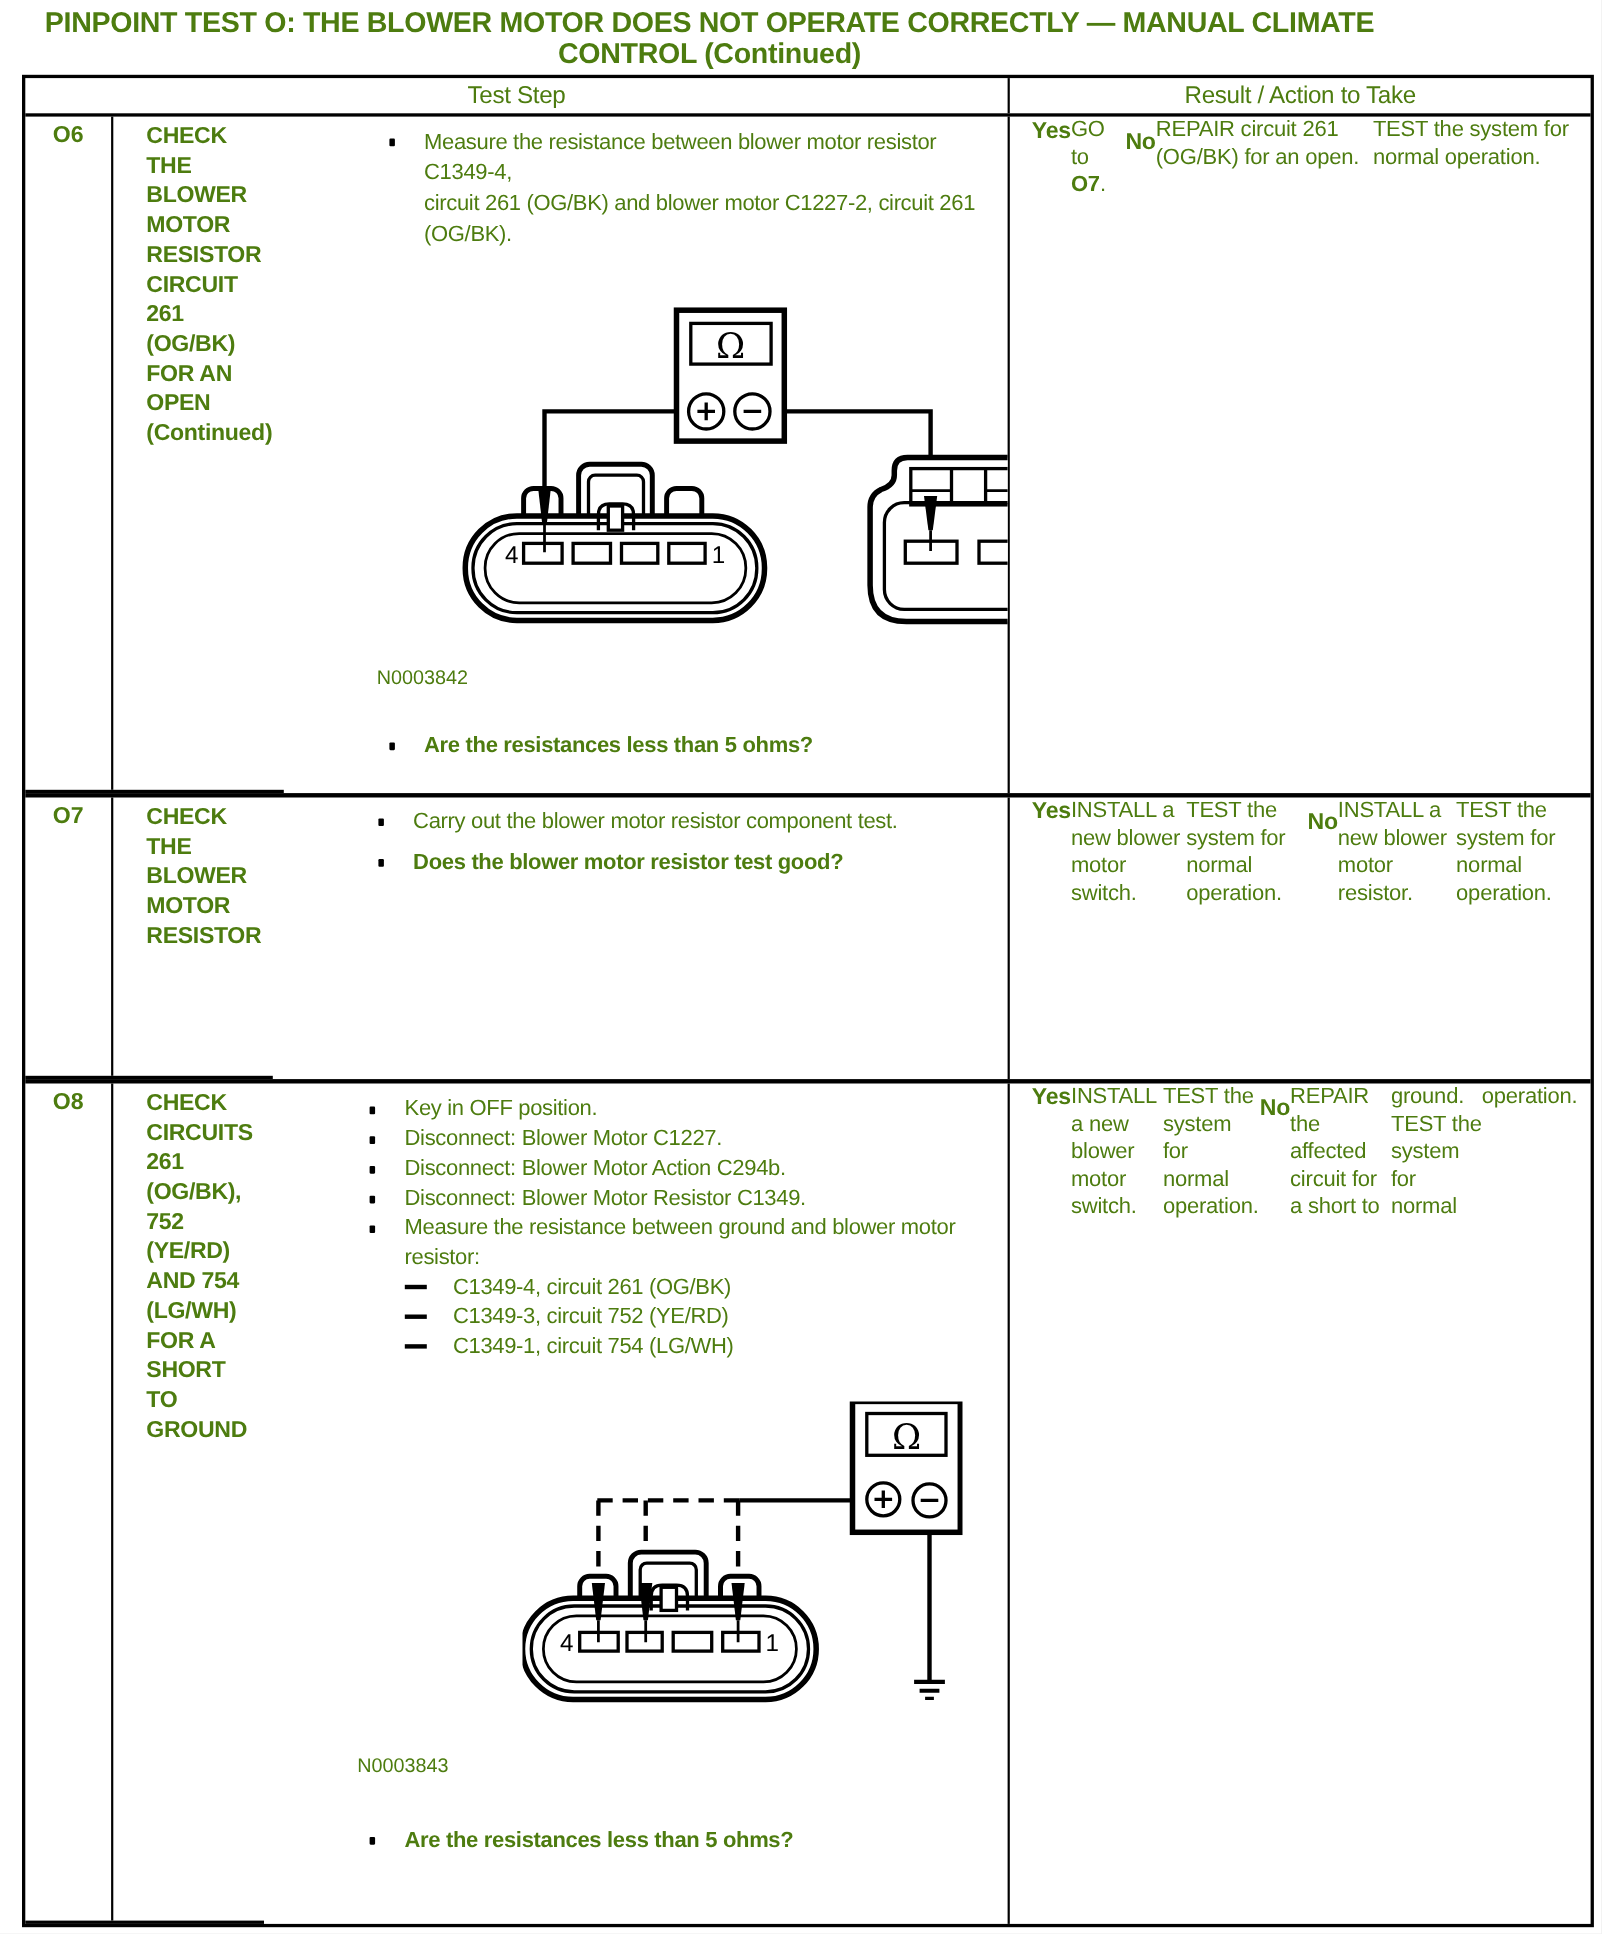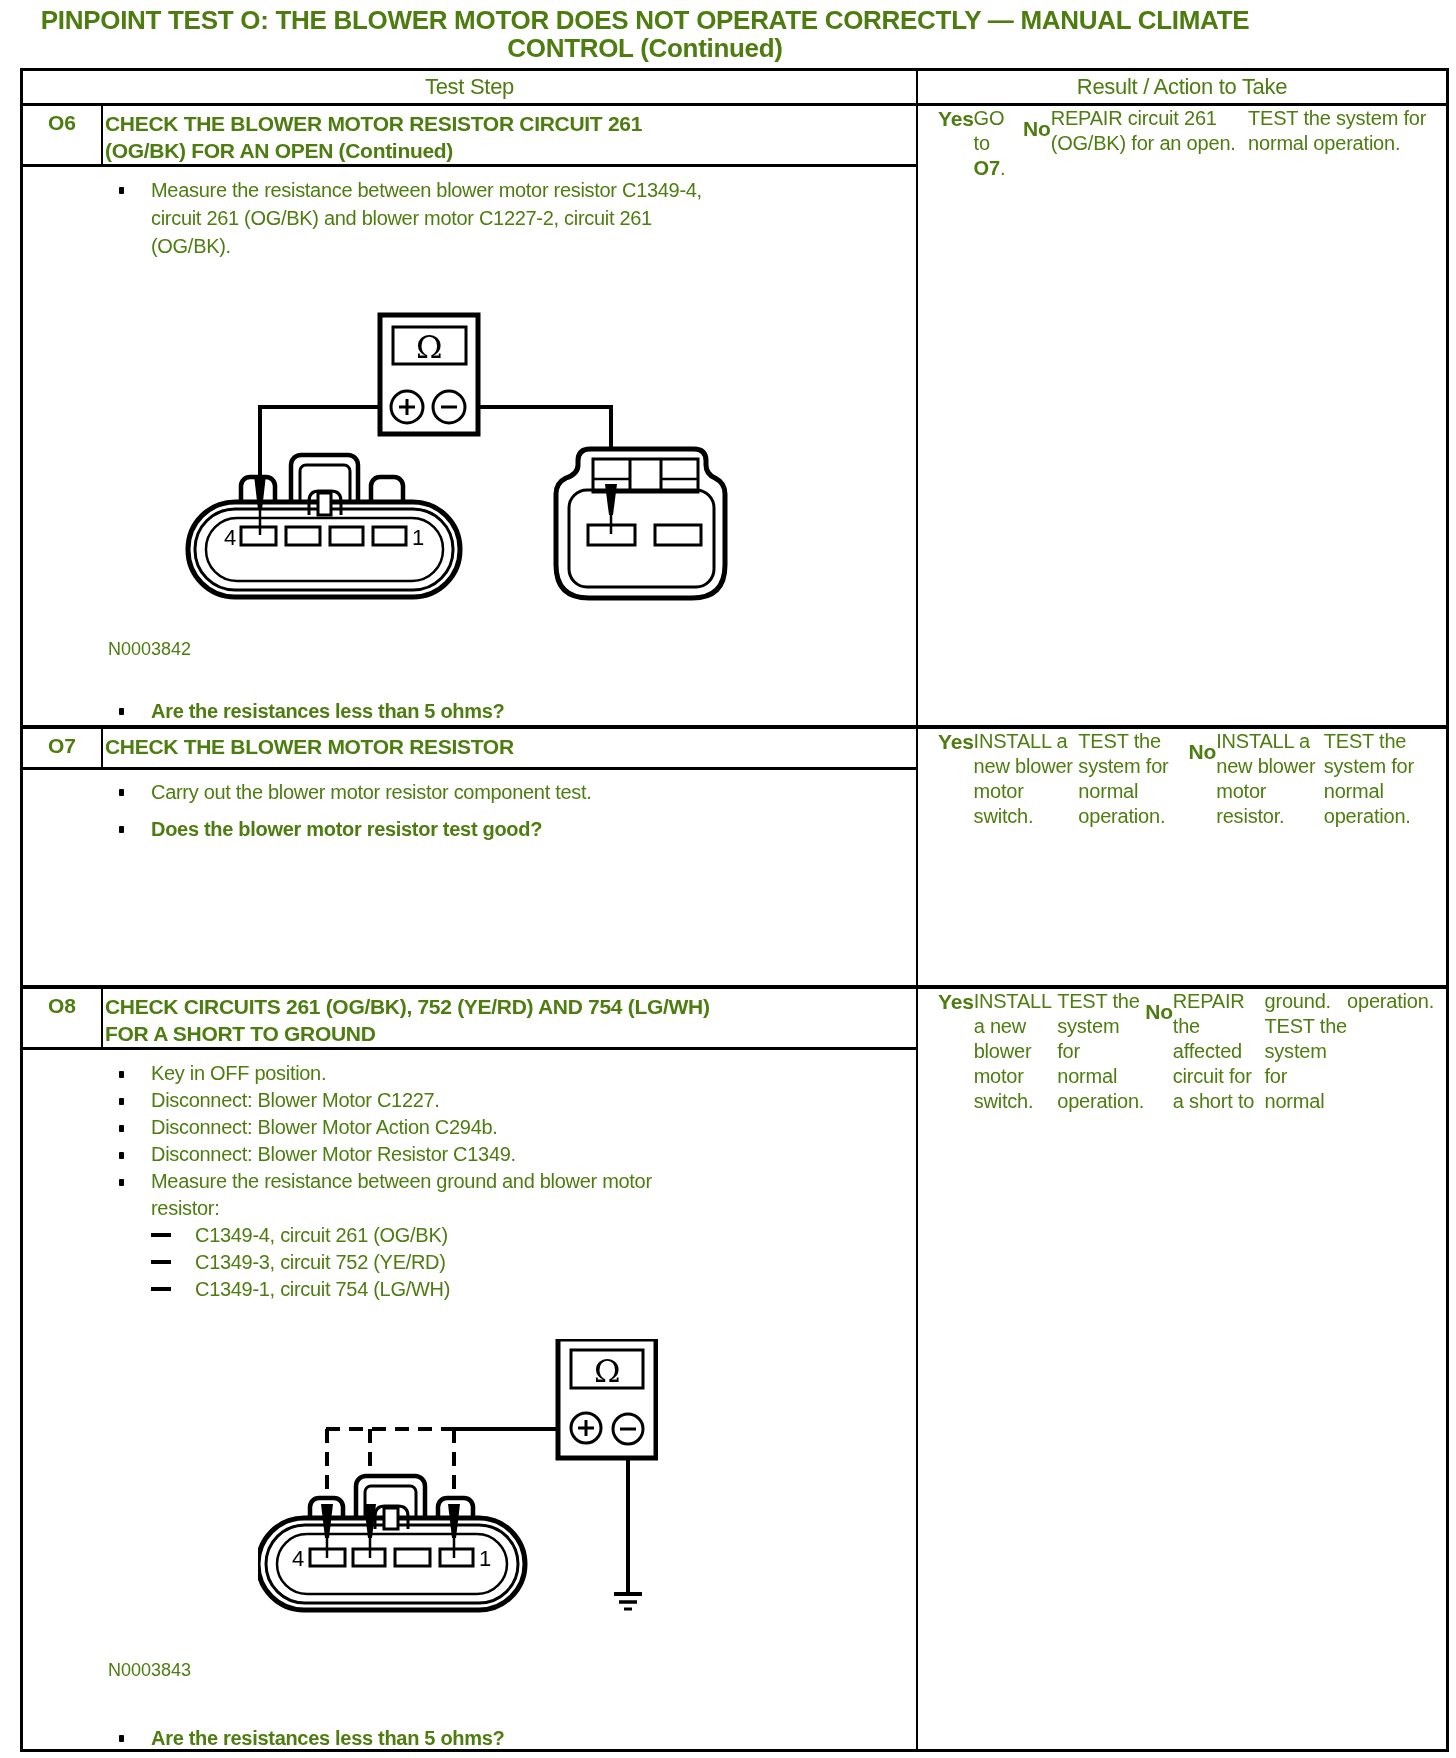--- a/index.html
+++ b/index.html
@@ -9,27 +9,27 @@
              font-size:26px;font-weight:700;line-height:28px;letter-spacing:-0.3px;}
   .doc-table{position:absolute;left:20px;top:68px;width:1429px;height:1684px;
              border:3px solid #000;box-sizing:border-box;display:flex;flex-direction:column;background:#fff;}
   .thead{display:flex;flex:0 0 32px;border-bottom:3px solid #000;}
   .th{font-weight:400;font-size:22px;letter-spacing:-0.3px;display:flex;align-items:center;justify-content:center;}
   .th-left{width:895px;border-right:2px solid #000;box-sizing:border-box;}
   .th-right{flex:1;}
   .step{display:flex;border-bottom:4px solid #000;box-sizing:border-box;}
   .step.last{border-bottom:none;flex:1;}
   .step-left{width:895px;flex:0 0 895px;border-right:2px solid #000;box-sizing:border-box;
-             display:flex;flex-direction:column;}
+             display:flex;flex-direction:row;}
   .step-right{flex:1;display:flex;justify-content:flex-end;
               padding:0 12px 5px 20px;font-size:20px;line-height:25px;letter-spacing:-0.2px;}
   .title-row{display:flex;border-bottom:3px solid #000;box-sizing:border-box;}
   .num{width:80px;flex:0 0 80px;border-right:2px solid #000;box-sizing:border-box;
        text-align:center;padding-top:5px;font-weight:700;font-size:21px;}
-  .ttl{padding:4px 10px 0 2px;font-weight:700;font-size:21px;line-height:27px;letter-spacing:-0.3px;}
+  .ttl{padding:4px 10px 0 30px;font-weight:700;font-size:21px;line-height:27px;letter-spacing:-0.3px;}
   .content{flex:1;font-size:20px;line-height:28px;letter-spacing:-0.3px;overflow:hidden;}
   .li{display:flex;margin-left:96px;}
   .mk{flex:0 0 32px;position:relative;}
   .mk i{position:absolute;left:0;top:11px;width:5px;height:7px;background:#000;border-radius:1px;}
   .q{font-weight:700;}
   .dli{display:flex;margin-left:128px;}
   .dmk{flex:0 0 44px;position:relative;}
   .dmk i{position:absolute;left:0;top:11px;width:20px;height:4px;background:#000;}
   .lh27{line-height:27px;}
   .figlabel{font-size:18px;margin-left:85px;letter-spacing:0;}

